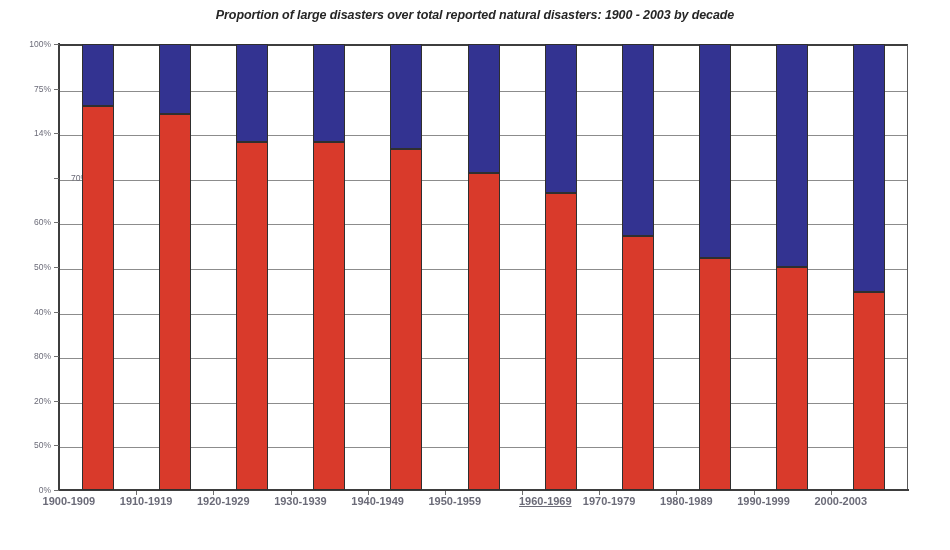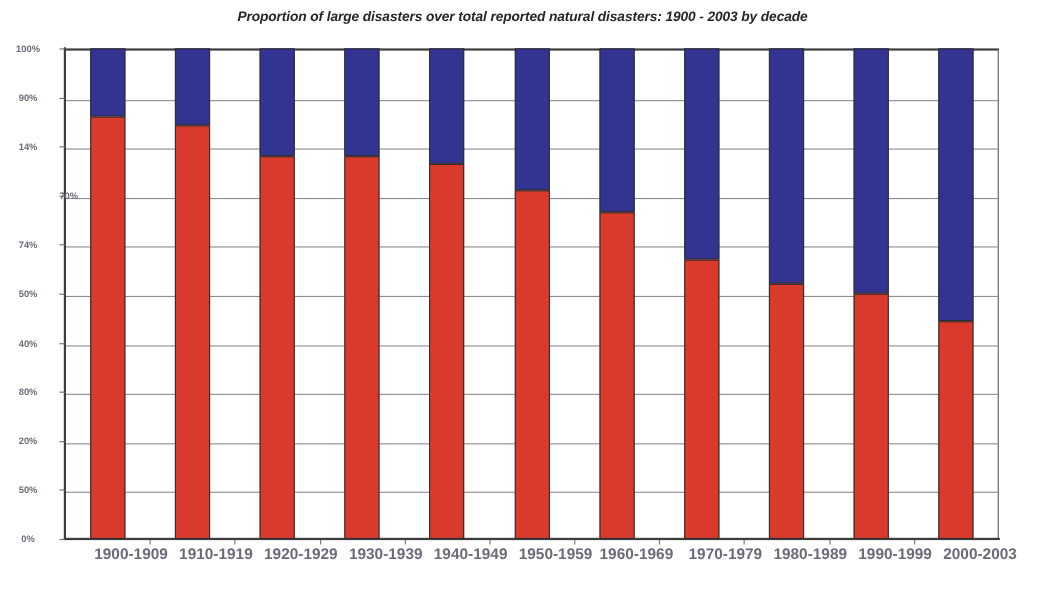--- a/index.html
+++ b/index.html
@@ -66,23 +66,23 @@
     left: 58px;
     top: 489px;
     width: 851px;
     height: 2px;
     background: #3d3d3d;
   }
   .y-tick-label {
     position: absolute;
     right: 2px;
     width: 52px;
-    text-align: center;
+    text-align: right;
     font-size: 8.5px;
-    font-weight: bold;
+    font-weight: normal;
     color: #6b6b78;
     transform: translateY(-50%);
   }
   .y-tick-mark {
     position: absolute;
     left: 54px;
     width: 5px;
     height: 1px;
     background: #6f6f6f;
   }
@@ -105,22 +105,22 @@
   }
   .seg-small {
     background: #333391;
     top: 0;
   }
   
   .x-tick-label {
     position: absolute;
     top: 495px;
     width: 110px;
-    text-align: right;
-    font-size: 14px;
+    text-align: left;
+    font-size: 11px;
     font-weight: bold;
     color: #6b6b78;
   }
   .x-tick-mark {
     position: absolute;
     top: 491px;
     width: 1px;
     height: 4px;
     background: #6f6f6f;
   }
@@ -168,27 +168,27 @@
       <div class="gridline" style="top: 356.8px;"></div>
       <div class="gridline" style="top: 401.4px;"></div>
     </div>
   <div id="y-axis-line"></div>
   <div id="x-axis-line"></div>
 
   <div id="y-axis">
       <div class="y-tick-mark" style="top: 44px;"></div>
       <div class="y-tick-label" style="top: 44px; left: 0px; width: 51px;">100%</div>
       <div class="y-tick-mark" style="top: 88.6px;"></div>
-      <div class="y-tick-label" style="top: 88.6px; left: 0px; width: 51px;">90%</div>
+      <div class="y-tick-label" style="top: 88.6px; left: 0px; width: 51px;">75%</div>
       <div class="y-tick-mark" style="top: 133.2px;"></div>
       <div class="y-tick-label" style="top: 133.2px; left: 0px; width: 51px;">14%</div>
       <div class="y-tick-mark" style="top: 177.8px;"></div>
       <div class="y-tick-label" style="top: 177.8px; left: 0px; width: 51px; margin-left: 37px;">70%</div>
       <div class="y-tick-mark" style="top: 222.4px;"></div>
-      <div class="y-tick-label" style="top: 222.4px; left: 0px; width: 51px;">74%</div>
+      <div class="y-tick-label" style="top: 222.4px; left: 0px; width: 51px;">60%</div>
       <div class="y-tick-mark" style="top: 267px;"></div>
       <div class="y-tick-label" style="top: 267px; left: 0px; width: 51px;">50%</div>
       <div class="y-tick-mark" style="top: 311.6px;"></div>
       <div class="y-tick-label" style="top: 311.6px; left: 0px; width: 51px;">40%</div>
       <div class="y-tick-mark" style="top: 356.2px;"></div>
       <div class="y-tick-label" style="top: 356.2px; left: 0px; width: 51px;">80%</div>
       <div class="y-tick-mark" style="top: 400.8px;"></div>
       <div class="y-tick-label" style="top: 400.8px; left: 0px; width: 51px;">20%</div>
       <div class="y-tick-mark" style="top: 445.4px;"></div>
       <div class="y-tick-label" style="top: 445.4px; left: 0px; width: 51px;">50%</div>
@@ -247,21 +247,21 @@
       <div class="x-tick-label" style="left: 119.773px;">1910-1919</div>
       <div class="x-tick-mark" style="left: 213px;"></div>
       <div class="x-tick-label" style="left: 196.955px;">1920-1929</div>
       <div class="x-tick-mark" style="left: 291px;"></div>
       <div class="x-tick-label" style="left: 274.136px;">1930-1939</div>
       <div class="x-tick-mark" style="left: 368px;"></div>
       <div class="x-tick-label" style="left: 351.318px;">1940-1949</div>
       <div class="x-tick-mark" style="left: 445px;"></div>
       <div class="x-tick-label" style="left: 428.5px;">1950-1959</div>
       <div class="x-tick-mark" style="left: 522px;"></div>
-      <div class="x-tick-label" style="left: 502px;">1960-1969</div>
+      <div class="x-tick-label" style="left: 519px; text-decoration: underline;">1960-1969</div>
       <div class="x-tick-mark" style="left: 599px;"></div>
       <div class="x-tick-label" style="left: 582.864px;">1970-1979</div>
       <div class="x-tick-mark" style="left: 676px;"></div>
       <div class="x-tick-label" style="left: 660.045px;">1980-1989</div>
       <div class="x-tick-mark" style="left: 754px;"></div>
       <div class="x-tick-label" style="left: 737.227px;">1990-1999</div>
       <div class="x-tick-mark" style="left: 831px;"></div>
       <div class="x-tick-label" style="left: 814.409px;">2000-2003</div>
     </div>
 

